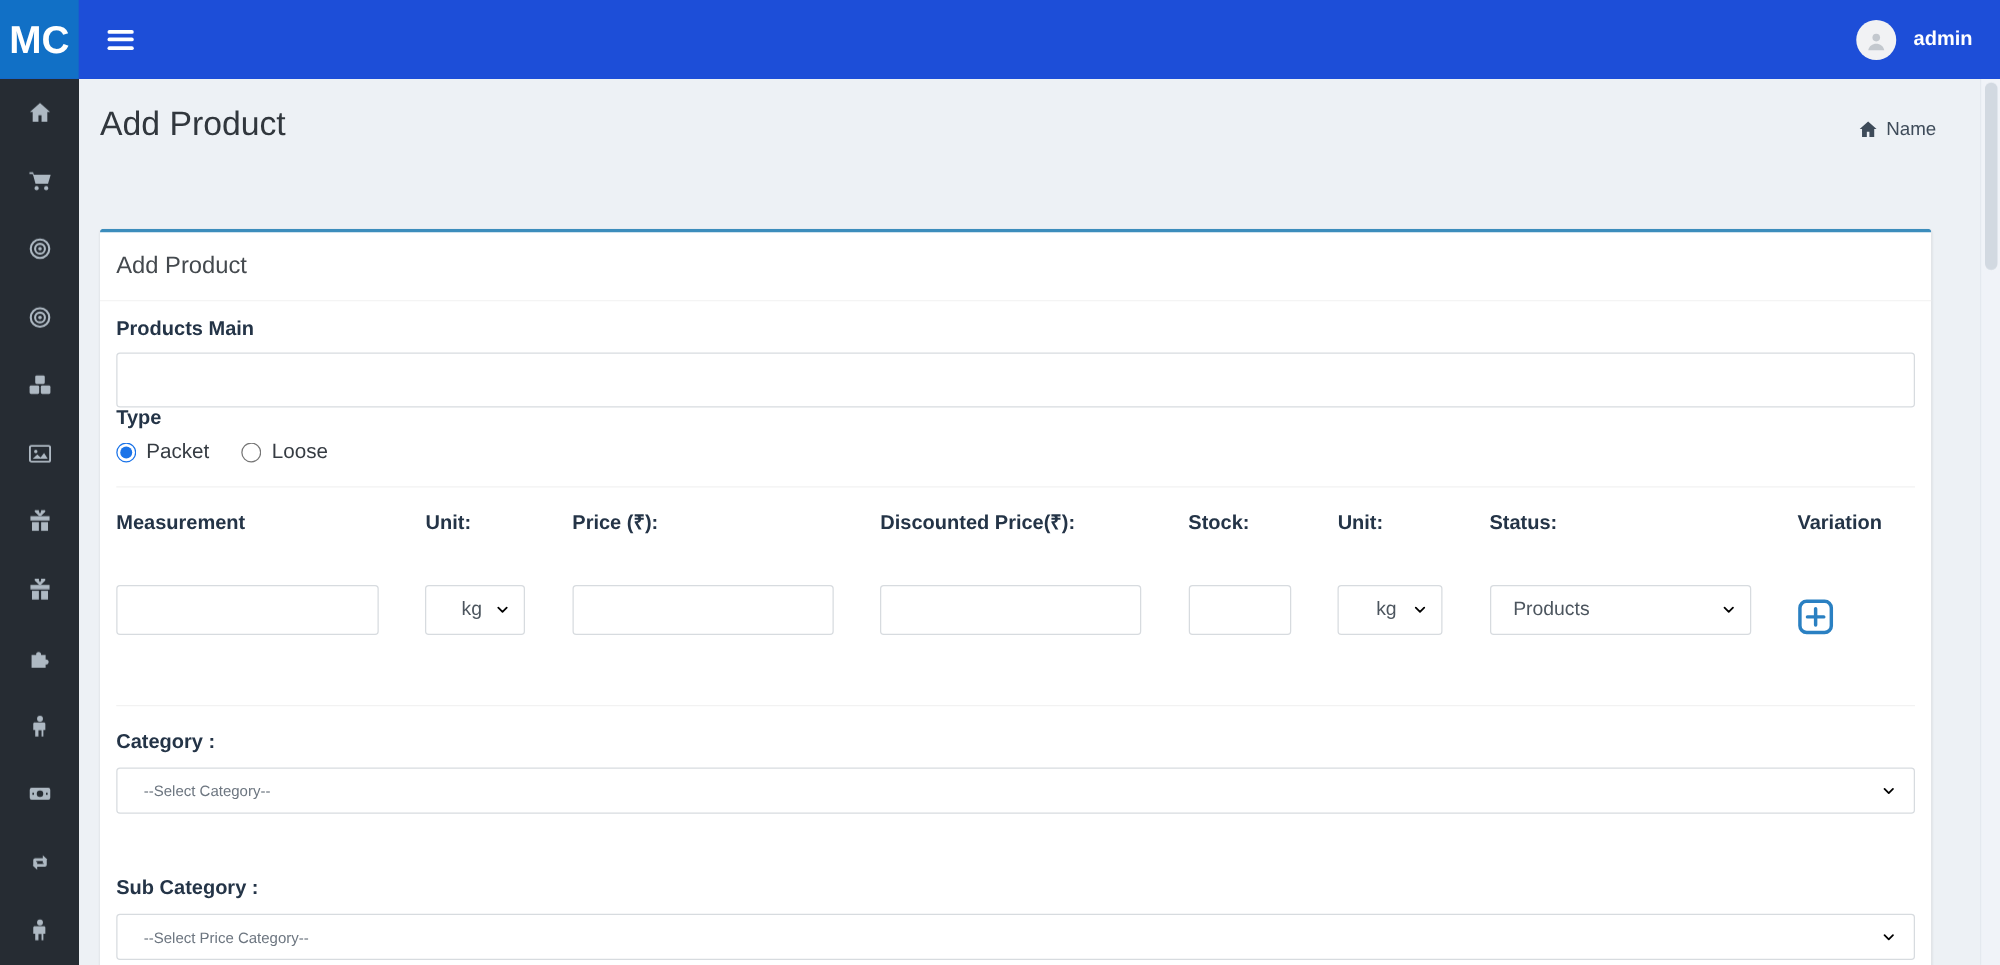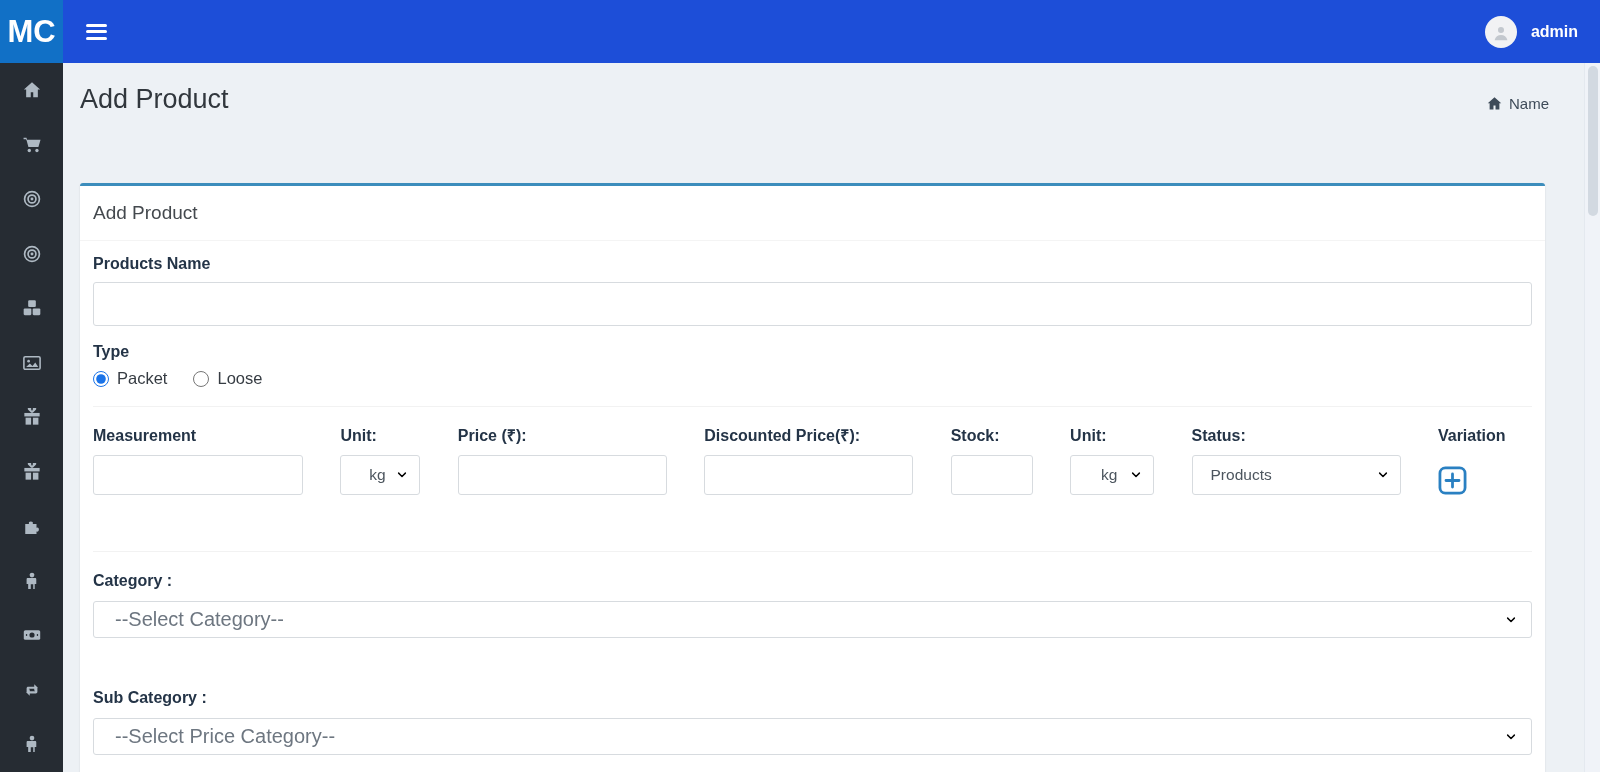--- a/index.html
+++ b/index.html
@@ -59,46 +59,46 @@
   .card-title { margin:0; font-size:19px; font-weight:500; color:#44494e; line-height:22px; }
   .card-body { padding:14px 13px 60px; }
 
   .form-label { display:block; font-size:16px; font-weight:700; color:#243447; line-height:18px; margin:0 0 9px; }
   .text-input {
     width:100%; border:1px solid #d7dbdf; border-radius:3px; background:#fff;
     font-size:15px; color:#333; padding:0 12px; outline:none;
   }
   .input-lg { height:44px; }
 
-  .type-group { margin-top:17px; }
+  .type-group { }
   .type-group .form-label { margin-bottom:8px; }
   .radio-row { display:flex; align-items:center; gap:26px; }
   .radio-opt { display:flex; align-items:center; gap:8px; font-size:16.5px; color:#363c43; cursor:pointer; }
   .radio-opt input { width:16px; height:16px; margin:0; accent-color:#1a73e8; cursor:pointer; }
 
   hr.sep { border:0; border-top:1px solid #f2f2f2; margin:18px 0 0; }
   hr.sep2 { border:0; border-top:1px solid #f2f2f2; margin:56px 0 0; }
 
   .measure-row { display:flex; justify-content:space-between; margin-top:20px; }
-  .mcol { display:flex; flex-direction:column; }
+  .mcol { display:flex; flex-direction:column;gap:30px; }
   .mcol .form-label { margin-bottom:10px; white-space:nowrap; }
   .mcol .text-input, .mcol .select-box { height:40px; }
   .w-measure { width:210px; } .w-unit { width:80px; } .w-price { width:209px; }
   .w-disc { width:209px; } .w-stock { width:82px; } .w-unit2 { width:84px; }
   .w-status { width:209px; } .w-variation { width:94px; }
 
   .select-box {
     border:1px solid #d7dbdf; border-radius:3px; background:#fff; cursor:pointer;
     display:flex; align-items:center; font-size:15.5px; padding:0 11px;
   }
   .select-box .sel-text { flex:1; color:#4c555e; }
   .select-center .sel-text { text-align:center; padding-left:6px; }
   .select-box svg.chev { width:12px; height:12px; stroke:#3c434a; flex:none; }
   .select-full { height:37px; width:100%; padding:0 14px 0 21px; margin:0; }
-  .select-full .sel-text { color:#6d7680; font-size:20px; }
+  .select-full .sel-text { color:#6d7680; font-size:12px; }
 
   .plus-btn {
     margin-top:11px; width:29px; height:29px; padding:0; background:#fff; border:none; cursor:pointer; color:#2a80c2;
   }
   .plus-btn svg { width:29px; height:29px; }
 
   .category-group { margin-top:20px; }
   .category-group .form-label { margin-bottom:11px; }
   .subcat-group { margin-top:51px; }
   .subcat-group .form-label { margin-bottom:11px; }
@@ -272,21 +272,21 @@
     </div>
   </div>
 
   <section class="card">
     <div class="card-header">
       <h3 class="card-title">Add Product</h3>
     </div>
     <div class="card-body">
 
       <div class="form-group">
-        <label class="form-label">Products Name</label>
+        <label class="form-label">Products Main</label>
         <input class="text-input input-lg" type="text" style="">
       </div>
 
       <div class="type-group">
         <label class="form-label">Type</label>
         <div class="radio-row">
           <label class="radio-opt">
             <input type="radio" name="type" checked="" style="">
             <span>Packet</span>
           </label>

